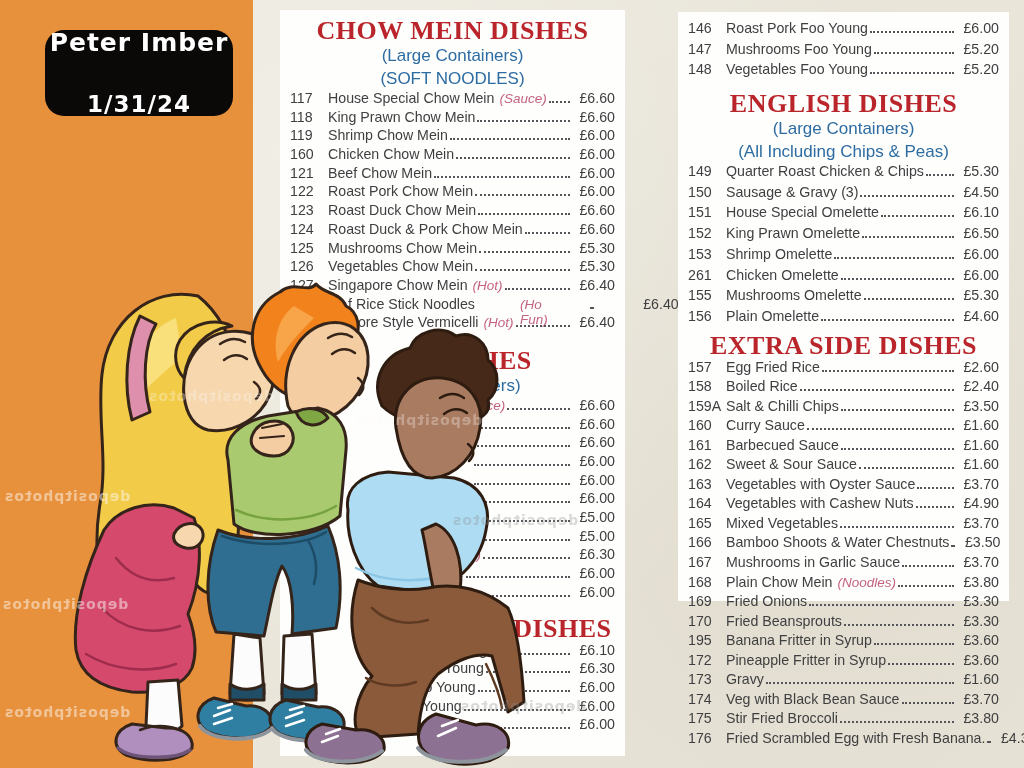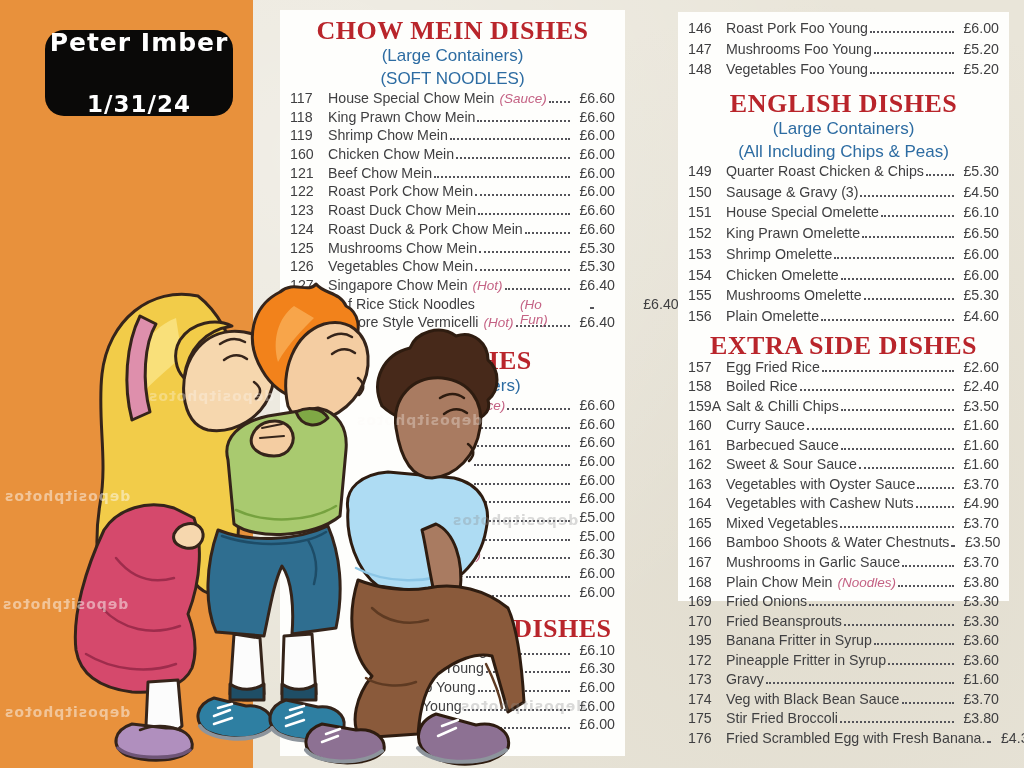--- a/index.html
+++ b/index.html
@@ -281,21 +281,21 @@
           <span class="dots"></span>
           <span class="price">£6.50</span>
         </div>
         <div class="row">
           <span class="num">153</span>
           <span class="name">Shrimp Omelette</span>
           <span class="dots"></span>
           <span class="price">£6.00</span>
         </div>
         <div class="row">
-          <span class="num">154</span>
+          <span class="num">261</span>
           <span class="name">Chicken Omelette</span>
           <span class="dots"></span>
           <span class="price">£6.00</span>
         </div>
         <div class="row">
           <span class="num">155</span>
           <span class="name">Mushrooms Omelette</span>
           <span class="dots"></span>
           <span class="price">£5.30</span>
         </div>

